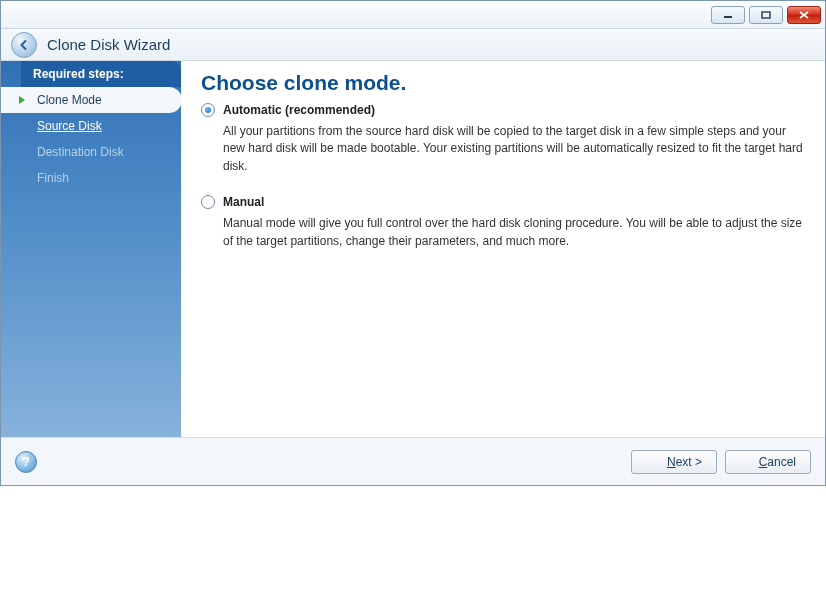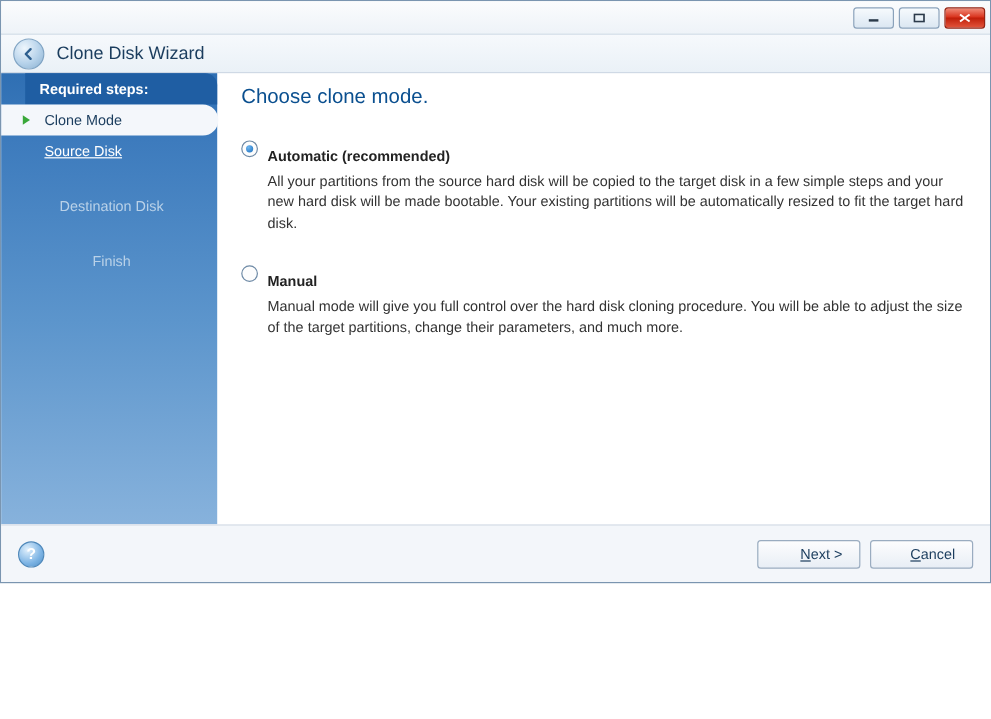--- a/index.html
+++ b/index.html
@@ -54,39 +54,39 @@
   .step {
     display:flex; align-items:center; gap:8px; padding:6px 12px 6px 16px;
     color:#dce9f6; cursor:pointer; font-size:12px;
   }
   .step.active {
     background:#f4f7fb; color:#1b3d5e; border-top-right-radius:14px; border-bottom-right-radius:14px;
     margin-right:-1px;
     text-align:right;
   }
   .step.link { color:#fff; text-decoration:underline; }
-  .step.muted { color:#b9d1e8;flex-direction:column; }
+  .step.muted { color:#b9d1e8; }
   .step .arrow-icon { width:12px; height:12px; display:inline-flex; align-items:center; justify-content:center; }
   .step .arrow-icon svg { display:block; }
   .main {
     flex:1; padding:10px 20px 10px 20px; overflow:auto; color:#333;
   }
-  .page-title { color:#0a4f8f; font-size:17px; margin:0 0 20px 0; font-weight:normal; }
+  .page-title { color:#0a4f8f; font-size:21px; margin:0 0 8px 0; font-weight:bold; }
   .option { margin-bottom:20px; }
   .option-head { display:flex; align-items:center; gap:8px; }
   .radio {
     width:14px; height:14px; border-radius:50%; border:1px solid #6e8aa6;
     background:#fdfdfd; display:inline-flex; align-items:center; justify-content:center;
     cursor:pointer;
   }
   .radio.checked::after {
     content:""; width:6px; height:6px; border-radius:50%;
     background:radial-gradient(circle at 35% 30%, #6fb6f0, #1a6fbe);
   }
-  .option-label { font-weight:bold; font-size:12px; color:#222;margin-top:12px; }
+  .option-label { font-weight:bold; font-size:12px; color:#222; }
   .option-desc { font-size:12px; color:#333; margin:6px 0 0 22px; line-height:1.45; }
   
   .footer {
     height:48px; border-top:1px solid #d6dde6; background:#f3f6fa;
     display:flex; align-items:center; padding:0 14px; gap:8px;
   }
   .footer .spacer { flex:1; }
   .help-btn {
     width:22px; height:22px; border-radius:50%;
     background:radial-gradient(circle at 35% 30%, #e2f1fd, #7db4e4 60%, #4f8ec6);

